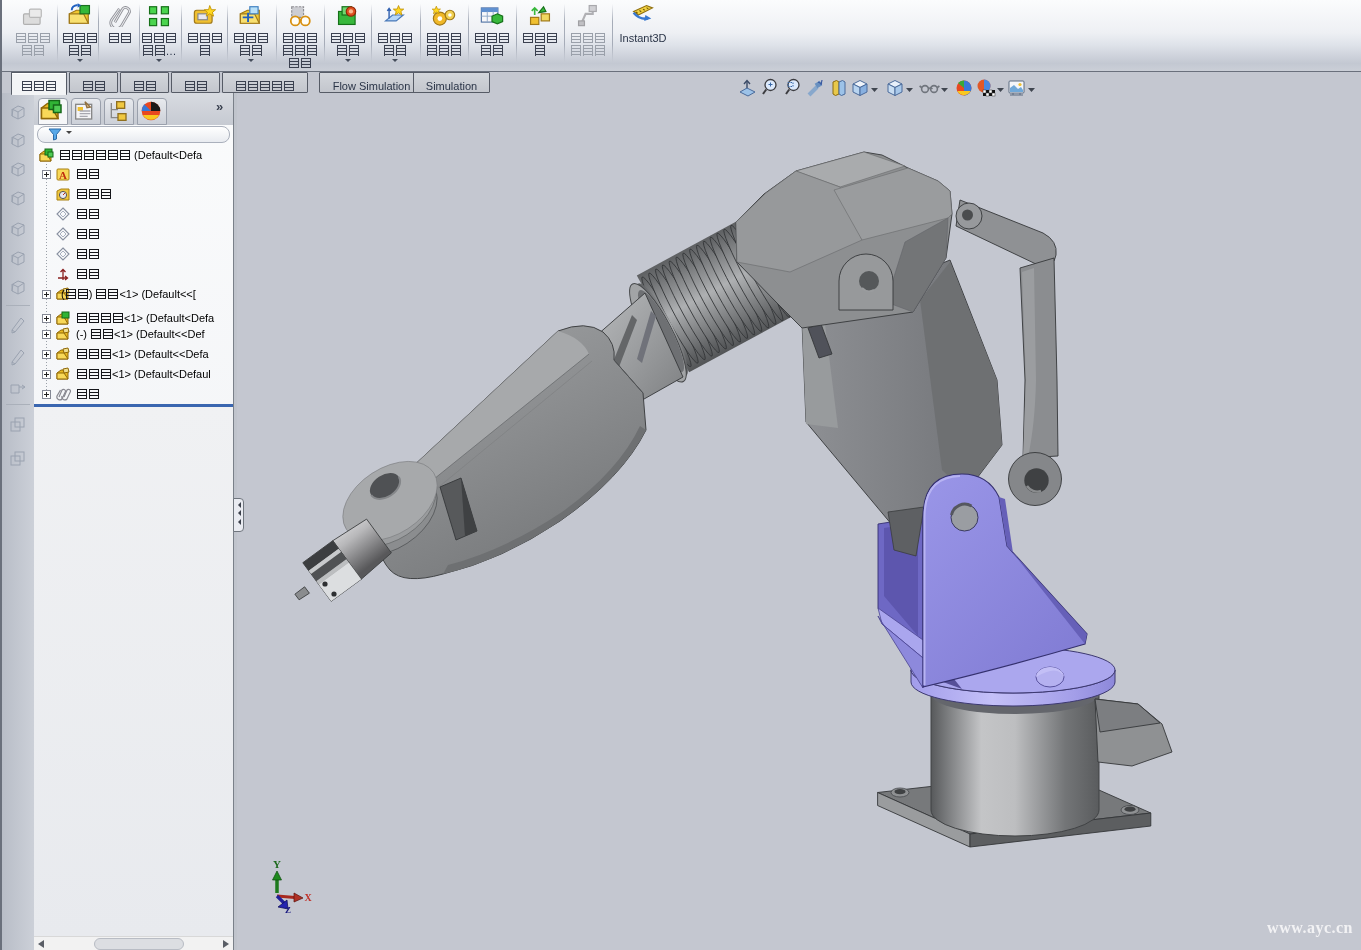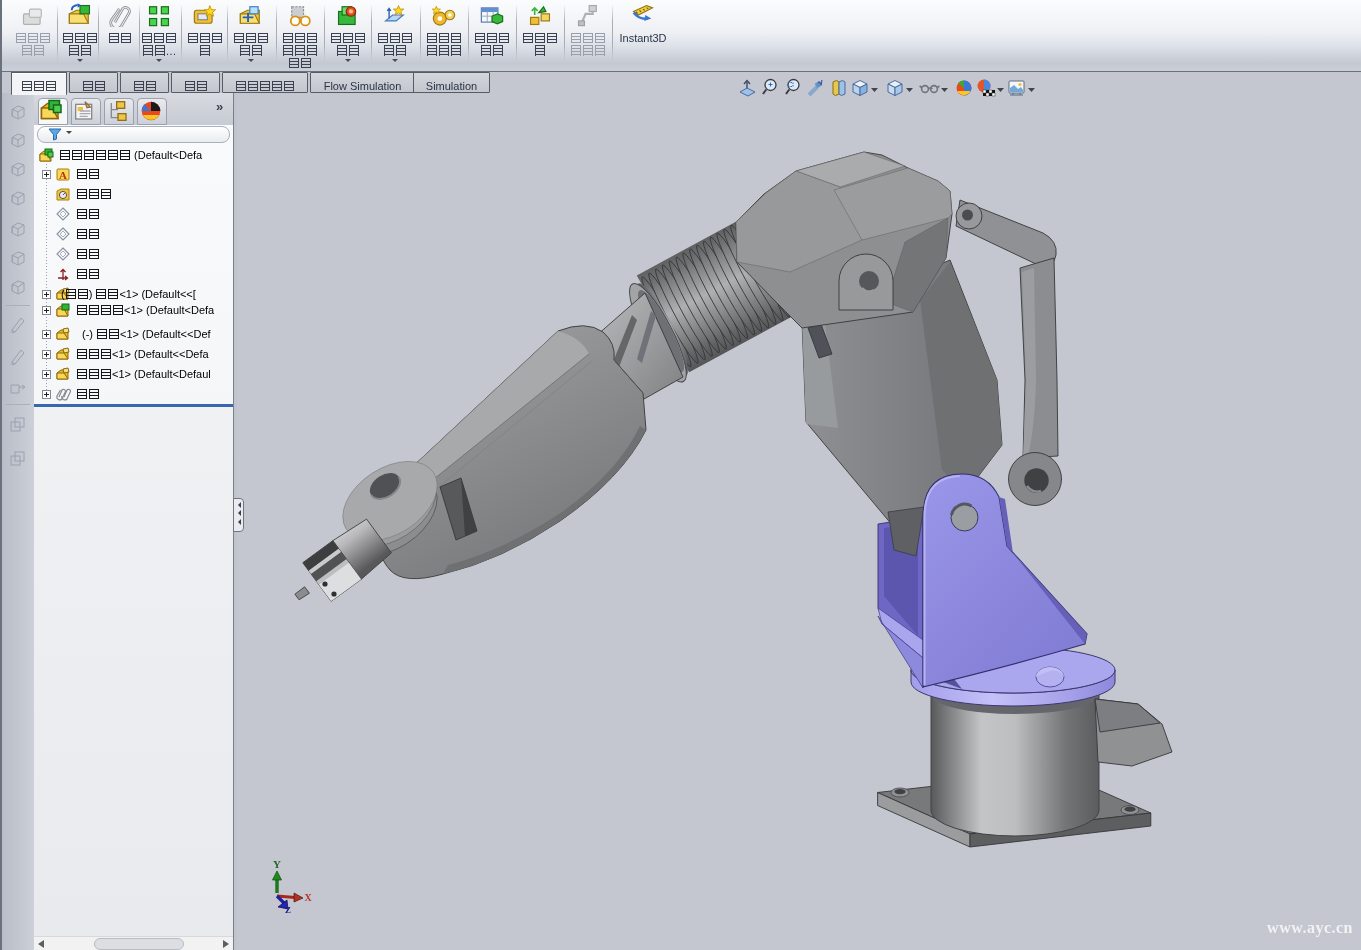--- a/index.html
+++ b/index.html
@@ -381,21 +381,21 @@
 </div>
 <div style="position:absolute;left:0;top:0;width:2px;height:93px;background:#6a707c"></div>
 <div style="position:absolute;left:8px;top:97px;width:52px;height:2px;background-image:repeating-linear-gradient(90deg,#9aa0aa 0 2px,transparent 2px 5px)"></div>
 <div id="tabs">
     <div id="tabline"></div>
 <div class="tab act" style="left:11px;width:56px"><i class="c"></i><i class="c"></i><i class="c"></i></div>
 <div class="tab" style="left:69px;width:49px"><i class="c"></i><i class="c"></i></div>
 <div class="tab" style="left:120px;width:49px"><i class="c"></i><i class="c"></i></div>
 <div class="tab" style="left:171px;width:49px"><i class="c"></i><i class="c"></i></div>
 <div class="tab" style="left:222px;width:86px"><i class="c"></i><i class="c"></i><i class="c"></i><i class="c"></i><i class="c"></i></div>
-<div class="tab" style="left:310px;width:105px"><span class="lat">Flow Simulation</span></div>
+<div class="tab" style="left:319px;width:105px"><span class="lat">Flow Simulation</span></div>
 <div class="tab" style="left:413px;width:77px"><span class="lat">Simulation</span></div>
 </div>
 <div id="panel">
   <div id="pborder"></div>
   <div id="sidebar">
       <svg style="position:absolute;left:6px;top:10px" width="20" height="20" viewBox="0 0 20 20">
         <path d="M5 6 L10 3 L16 5 L16 13 L10 16 L4 13 Z M4 13 L4 6 L10 9 L16 5 M10 9 L10 16" fill="none" stroke="#9aa2b0" stroke-width="1"></path>
       </svg>
 <svg style="position:absolute;left:6px;top:38px" width="20" height="20" viewBox="0 0 20 20">
         <path d="M5 6 L10 3 L16 5 L16 13 L10 16 L4 13 Z M4 13 L4 6 L10 9 L16 5 M10 9 L10 16" fill="none" stroke="#9aa2b0" stroke-width="1"></path>
@@ -521,37 +521,37 @@
 </div>
 <div class="trow" style="top:194px">
 <div class="plus" style="left:8px;top:3px"></div>
 <svg style="position:absolute;left:22px;top:0px" width="15" height="15" viewBox="0 0 15 15">
           <path d="M1 6 L5 3 L12 3 L12 12 L1 12 Z" fill="#e8b820" stroke="#906808"></path>
           <path d="M1 6 L8 6 L12 12 L1 12 Z" fill="#f8d858" stroke="#906808"></path>
           <path d="M7 2 L12 1 L13 5 L8 6 Z" fill="#f0e090" stroke="#906808"></path>
         </svg>
 <div class="ttext" style="left:27px"><span class="lat">(</span><i class="c"></i><i class="c"></i><span class="lat">) </span><i class="c"></i><i class="c"></i><span class="lat">&lt;1&gt; (Default&lt;&lt;[</span></div>
 </div>
-<div class="trow" style="top:210px">
+<div class="trow" style="top:218px">
 <div class="plus" style="left:8px;top:3px"></div>
 <svg style="position:absolute;left:22px;top:0px" width="15" height="15" viewBox="0 0 15 15">
           <path d="M1 6 L5 3 L12 3 L12 13 L1 13 Z" fill="#e8b820" stroke="#906808"></path>
           <path d="M1 6 L8 6 L12 13 L1 13Z" fill="#f8d858" stroke="#906808"></path>
           <rect x="6" y="1" width="7" height="6" fill="#30b435" stroke="#156818"></rect>
         </svg>
 <div class="ttext" style="left:42px"><i class="c"></i><i class="c"></i><i class="c"></i><i class="c"></i><span class="lat">&lt;1&gt; (Default&lt;Defa</span></div>
 </div>
 <div class="trow" style="top:234px">
 <div class="plus" style="left:8px;top:3px"></div>
 <svg style="position:absolute;left:22px;top:0px" width="15" height="15" viewBox="0 0 15 15">
           <path d="M1 6 L5 3 L12 3 L12 12 L1 12 Z" fill="#e8b820" stroke="#906808"></path>
           <path d="M1 6 L8 6 L12 12 L1 12 Z" fill="#f8d858" stroke="#906808"></path>
           <path d="M7 2 L12 1 L13 5 L8 6 Z" fill="#f0e090" stroke="#906808"></path>
         </svg>
-<div class="ttext" style="left:48px"><span class="lat">(-) </span><i class="c"></i><i class="c"></i><span class="lat">&lt;1&gt; (Default&lt;&lt;Def</span></div>
+<div class="ttext" style="left:42px"><span class="lat">(-) </span><i class="c"></i><i class="c"></i><span class="lat">&lt;1&gt; (Default&lt;&lt;Def</span></div>
 </div>
 <div class="trow" style="top:254px">
 <div class="plus" style="left:8px;top:3px"></div>
 <svg style="position:absolute;left:22px;top:0px" width="15" height="15" viewBox="0 0 15 15">
           <path d="M1 6 L5 3 L12 3 L12 12 L1 12 Z" fill="#e8b820" stroke="#906808"></path>
           <path d="M1 6 L8 6 L12 12 L1 12 Z" fill="#f8d858" stroke="#906808"></path>
           <path d="M7 2 L12 1 L13 5 L8 6 Z" fill="#f0e090" stroke="#906808"></path>
         </svg>
 <div class="ttext" style="left:42px"><i class="c"></i><i class="c"></i><i class="c"></i><span class="lat">&lt;1&gt; (Default&lt;&lt;Defa</span></div>
 </div>

